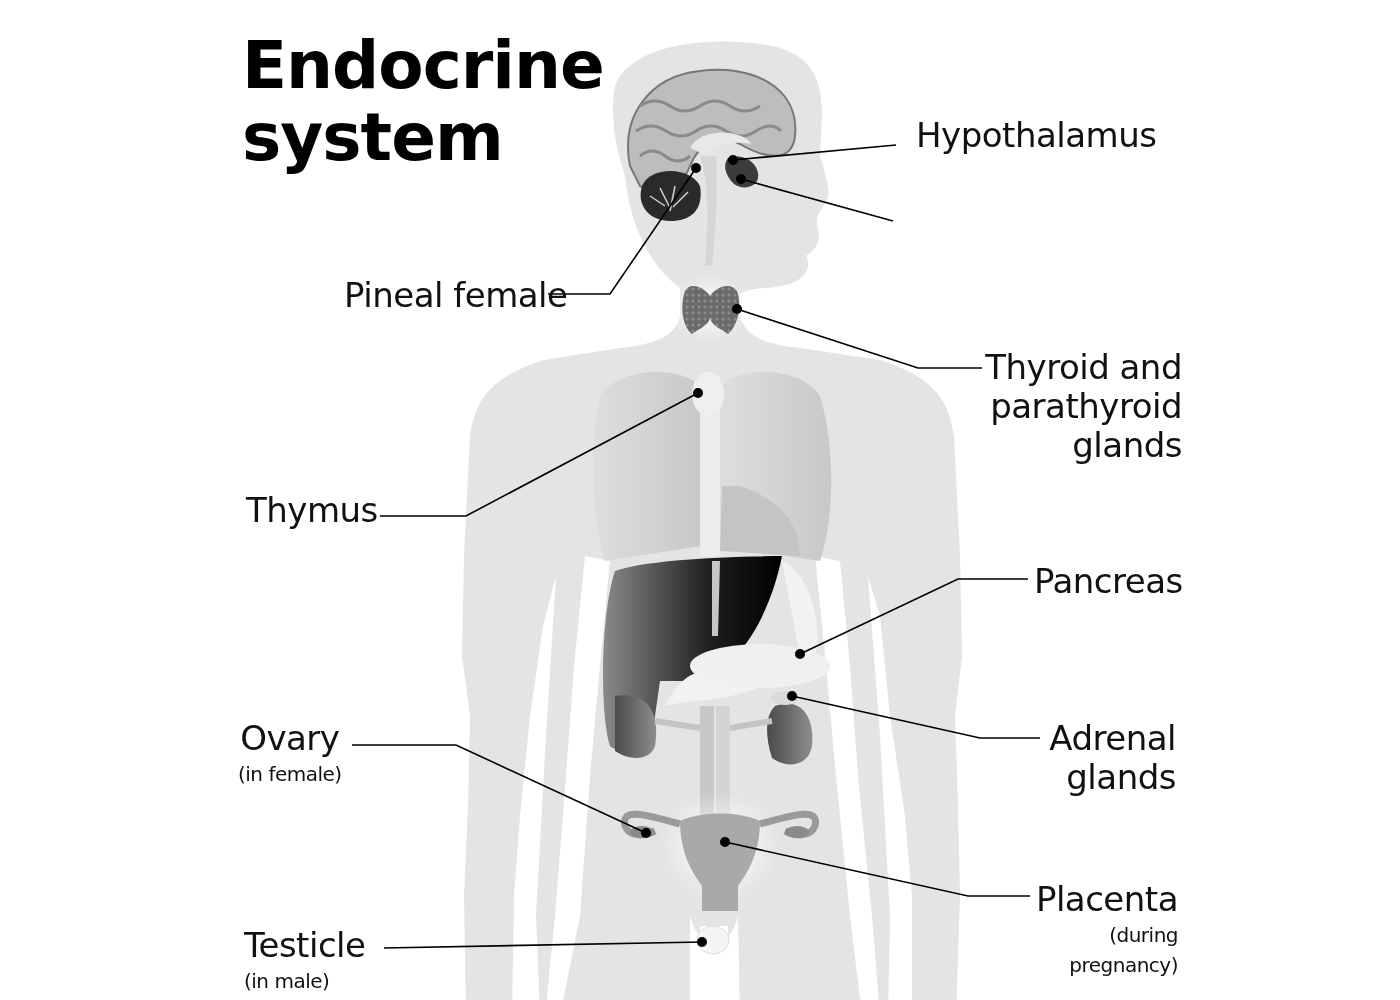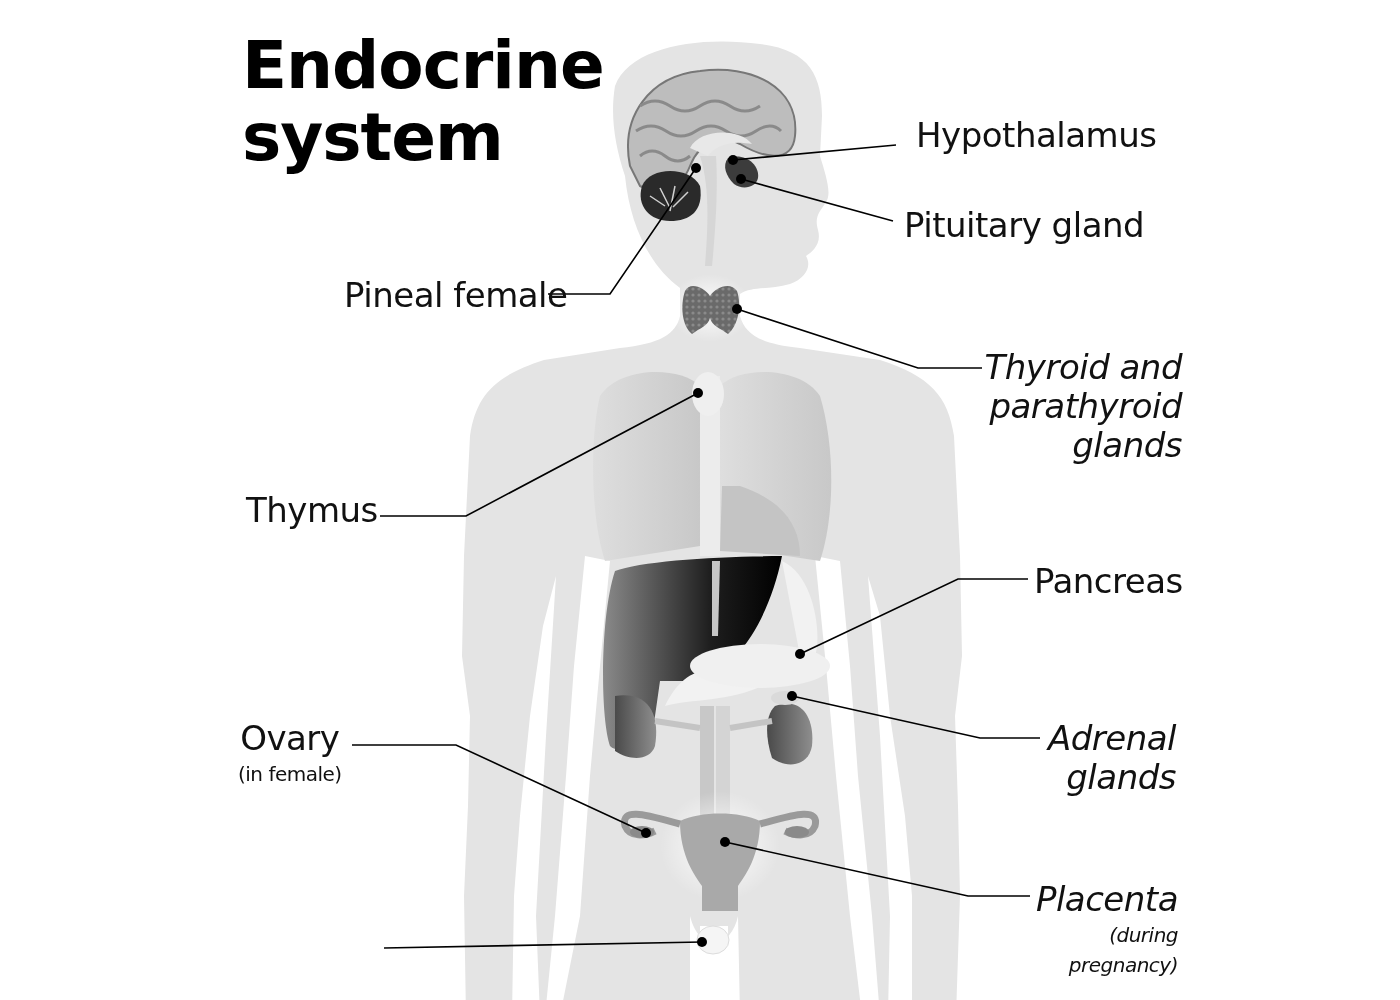--- a/index.html
+++ b/index.html
@@ -3,21 +3,21 @@
 <meta charset="utf-8">
 <style>
   html, body { margin: 0; padding: 0; background: #ffffff; }
   body { width: 1400px; height: 1000px; position: relative; overflow: hidden;
          font-family: "DejaVu Sans", "Liberation Sans", sans-serif; color: #111; }
   #stage { position: absolute; left: 0; top: 16px; width: 1400px; height: 1000px; }
   .title { position: absolute; left: 242px; top: 14px; font-family: "DejaVu Sans", sans-serif;
            font-weight: bold; font-size: 66px; line-height: 72px; letter-spacing: -1px; color: #000; }
   .label { position: absolute; font-size: 34px; line-height: 39px; color: #111;
            font-family: "DejaVu Sans", sans-serif; letter-spacing: -0.5px; white-space: nowrap; }
-  .label.right { text-align: right; font-style: italic; }
+  .label.right { text-align: right; }
   .sub { font-size: 20px; line-height: 32px; display: block; }
   svg { position: absolute; left: 0; top: 0; }
 </style>
 </head>
 <body>
 
 <div id="stage">
 
   <svg width="1400" height="1000" viewBox="0 0 1400 1000">
     <defs>
@@ -138,23 +138,20 @@
 
   <div class="title">
     <div>Endocrine</div>
     <div>system</div>
   </div>
 
   <div class="label" style="left:916px; top:100px;">
     <span>Hypothalamus</span>
   </div>
 
-  <div class="label" style="left:904px; top:190px;">
-    <span>Pituitary gland</span>
-  </div>
 
   <div class="label" style="left:344px; top:260px;">
     <span>Pineal female</span>
   </div>
 
   <div class="label right" style="right:218px; top:332px;">
     <div>Thyroid and</div>
     <div>parathyroid</div>
     <div>glands</div>
   </div>
@@ -176,14 +173,18 @@
     <div>Ovary</div>
     <span class="sub">(in female)</span>
   </div>
 
   <div class="label right" style="right:222px; top:864px;">
     <div>Placenta</div>
     <span class="sub">(during</span>
     <span class="sub" style="margin-top:-2px;">pregnancy)</span>
   </div>
 
+  <div class="label" style="left:244px; top:910px;">
+    <div>Testicle</div>
+    <span class="sub">(in male)</span>
+  </div>
 
 </div>
 
 </body></html>

